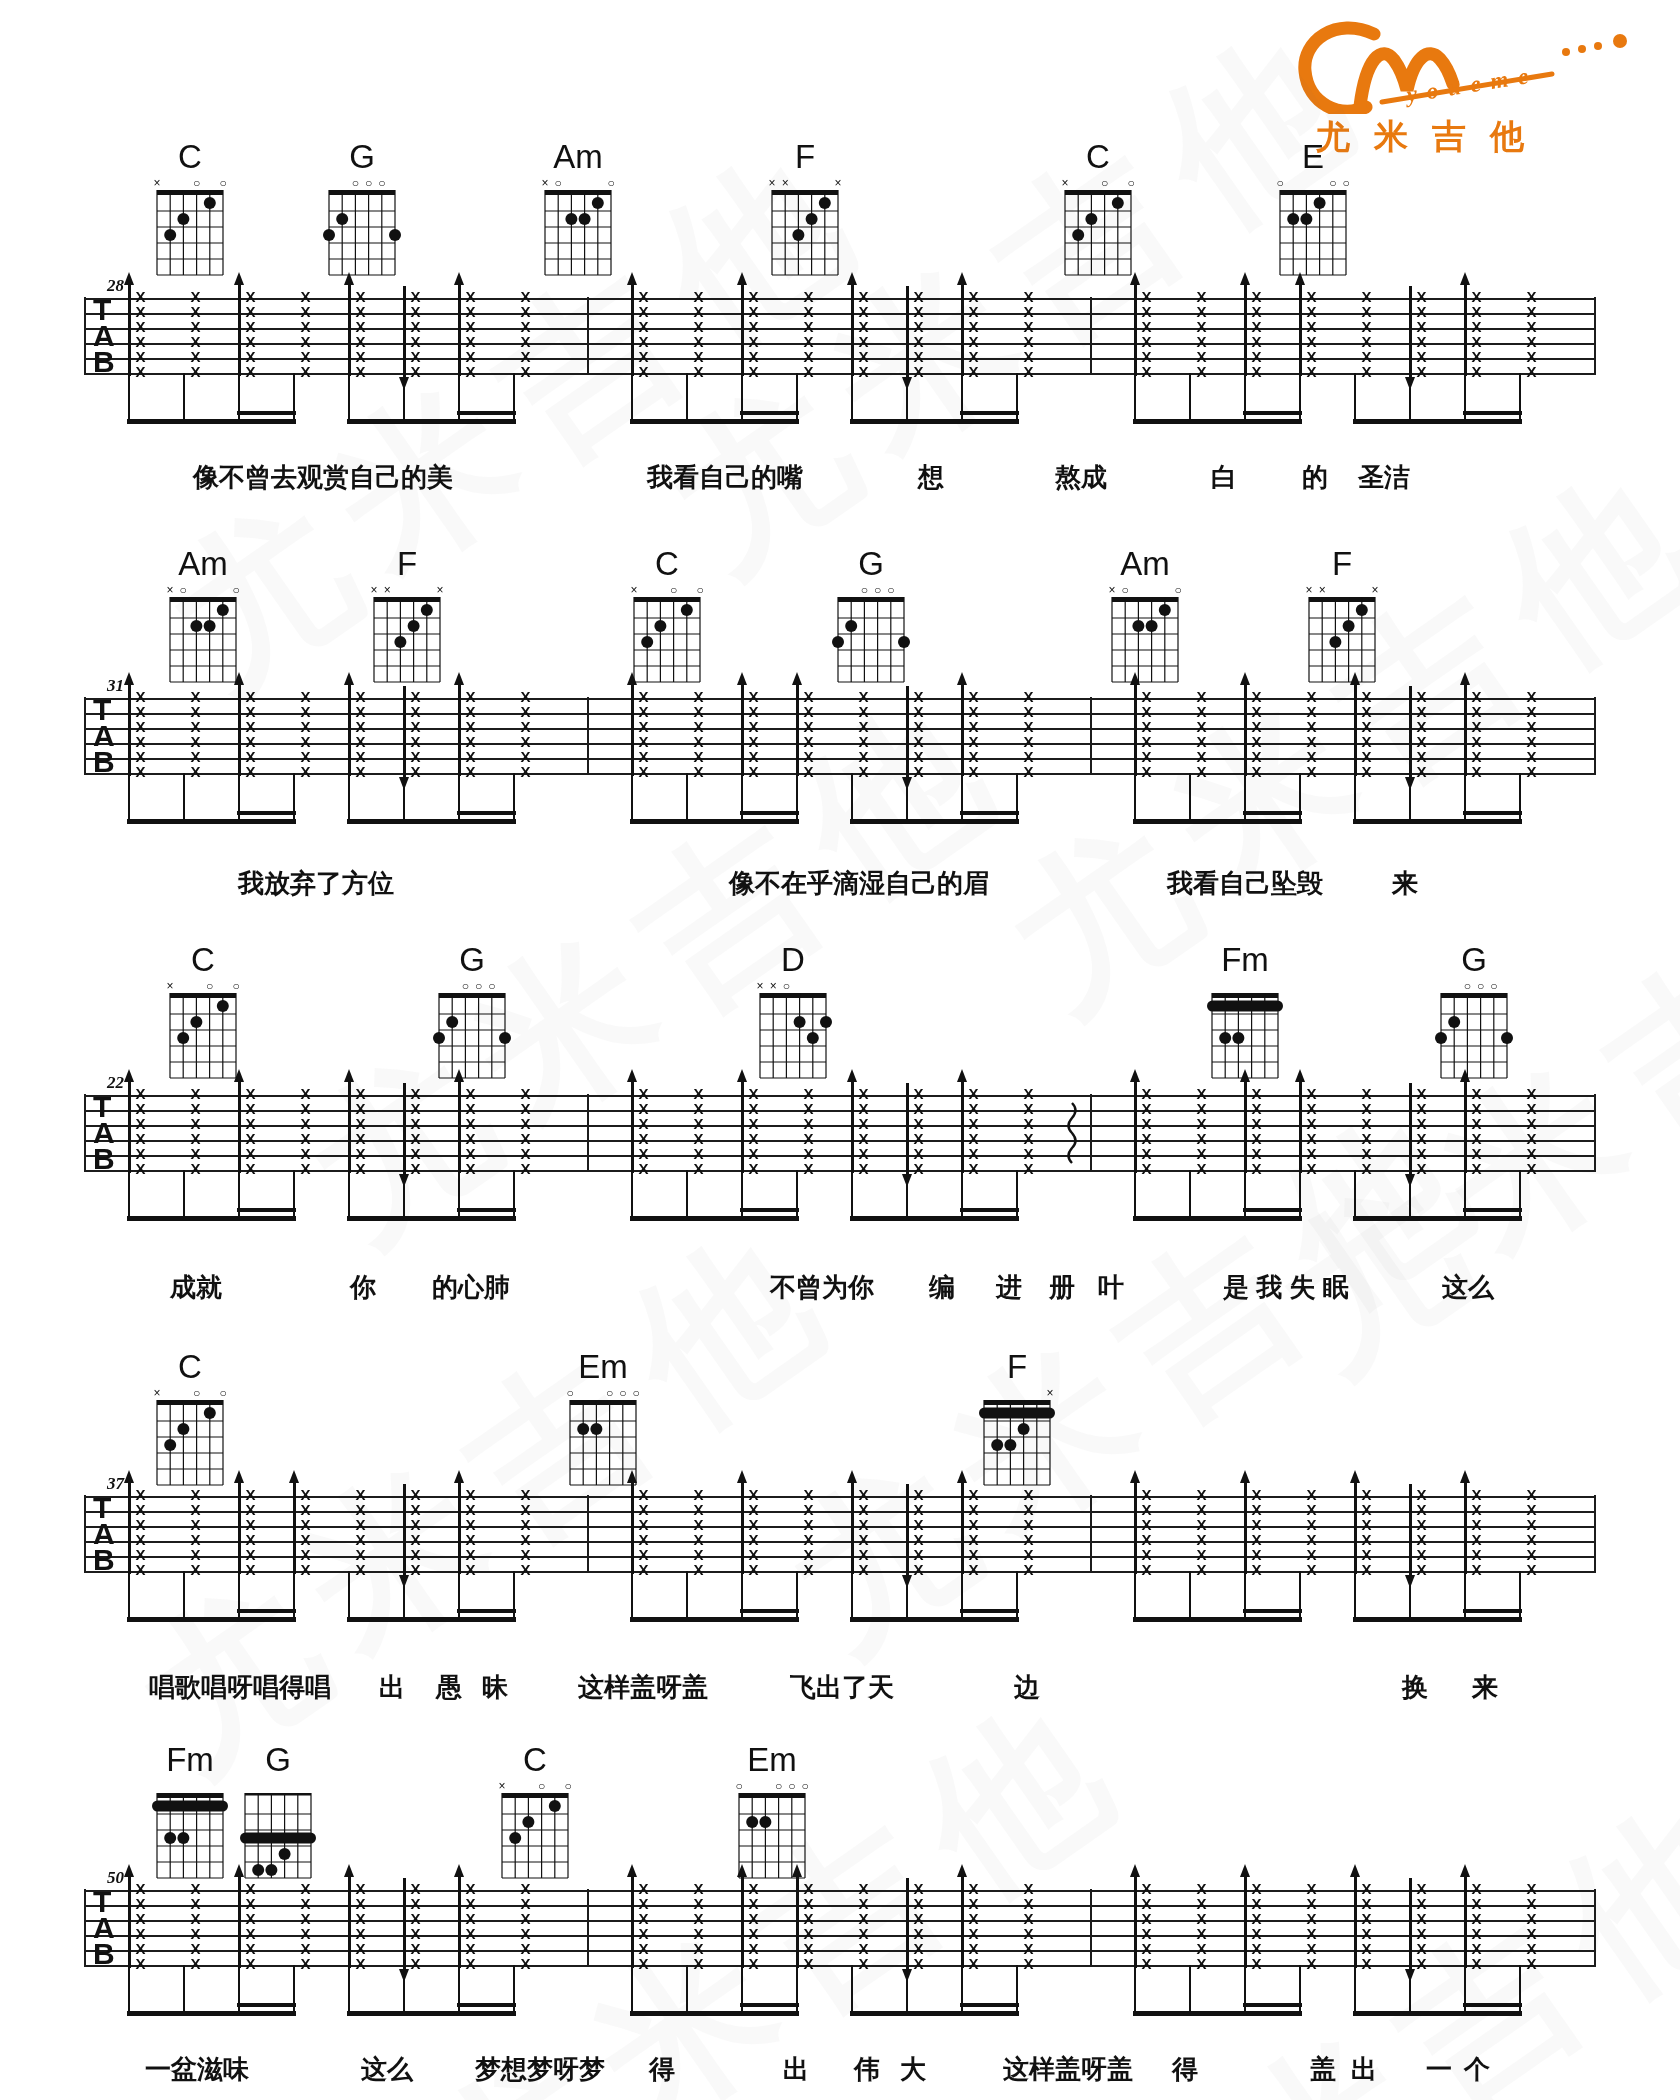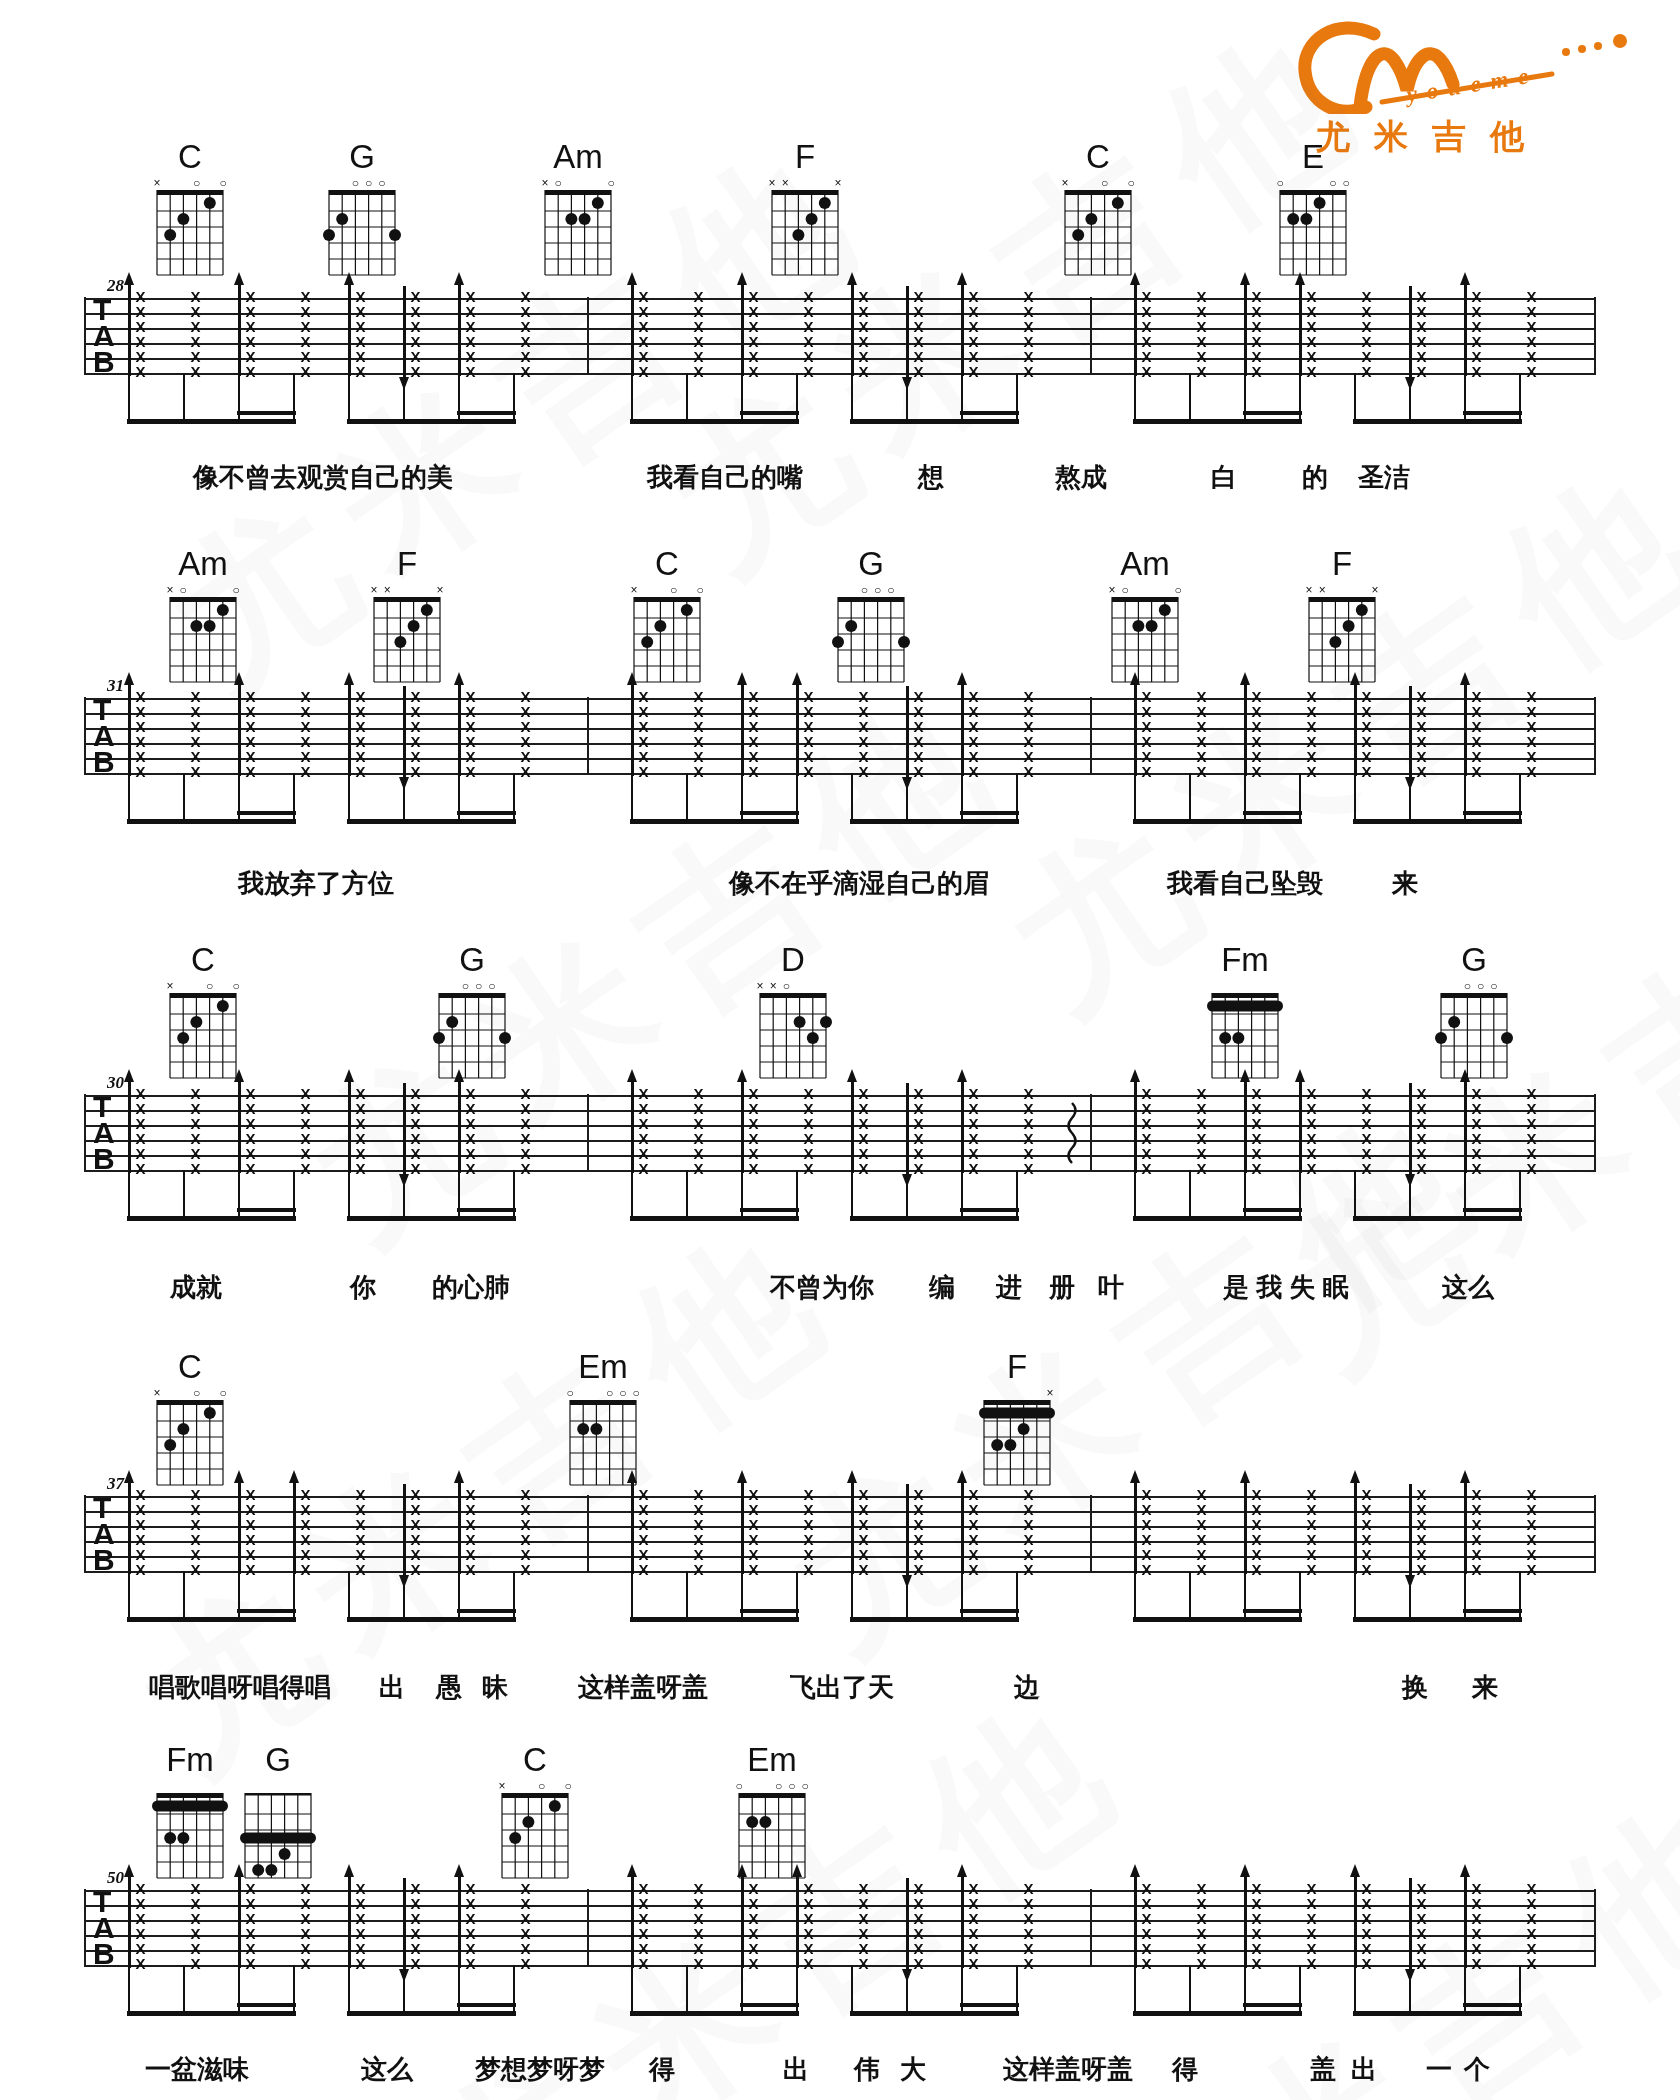--- a/index.html
+++ b/index.html
@@ -946,21 +946,21 @@
       <div class="sline" style="left:85px;top:1140px;width:1510px"></div>
       <div class="sline" style="left:85px;top:1155px;width:1510px"></div>
       <div class="sline" style="left:85px;top:1170px;width:1510px"></div>
       <div class="bline" style="left:84px;top:1094px;height:78px"></div>
       <div class="bline" style="left:587px;top:1094px;height:78px"></div>
       <div class="bline" style="left:1090px;top:1094px;height:78px"></div>
       <div class="bline" style="left:1594px;top:1094px;height:78px"></div>
       <div class="tabL" style="left:93px;top:1092px">T</div>
       <div class="tabL" style="left:93px;top:1118px">A</div>
       <div class="tabL" style="left:93px;top:1144px">B</div>
-      <div class="mnum" style="left:107px;top:1073px">30</div>
+      <div class="mnum" style="left:107px;top:1073px">22</div>
       <span class="xm" style="left:134px;top:1086px">X</span>
       <span class="xm" style="left:134px;top:1101px">X</span>
       <span class="xm" style="left:134px;top:1116px">X</span>
       <span class="xm" style="left:134px;top:1131px">X</span>
       <span class="xm" style="left:134px;top:1146px">X</span>
       <span class="xm" style="left:134px;top:1161px">X</span>
       <div class="arr" style="left:124px;top:1069px;height:104px">
         <div class="head-up"></div>
         <div class="shaft" style="top:11px;bottom:0"></div>
       </div>

